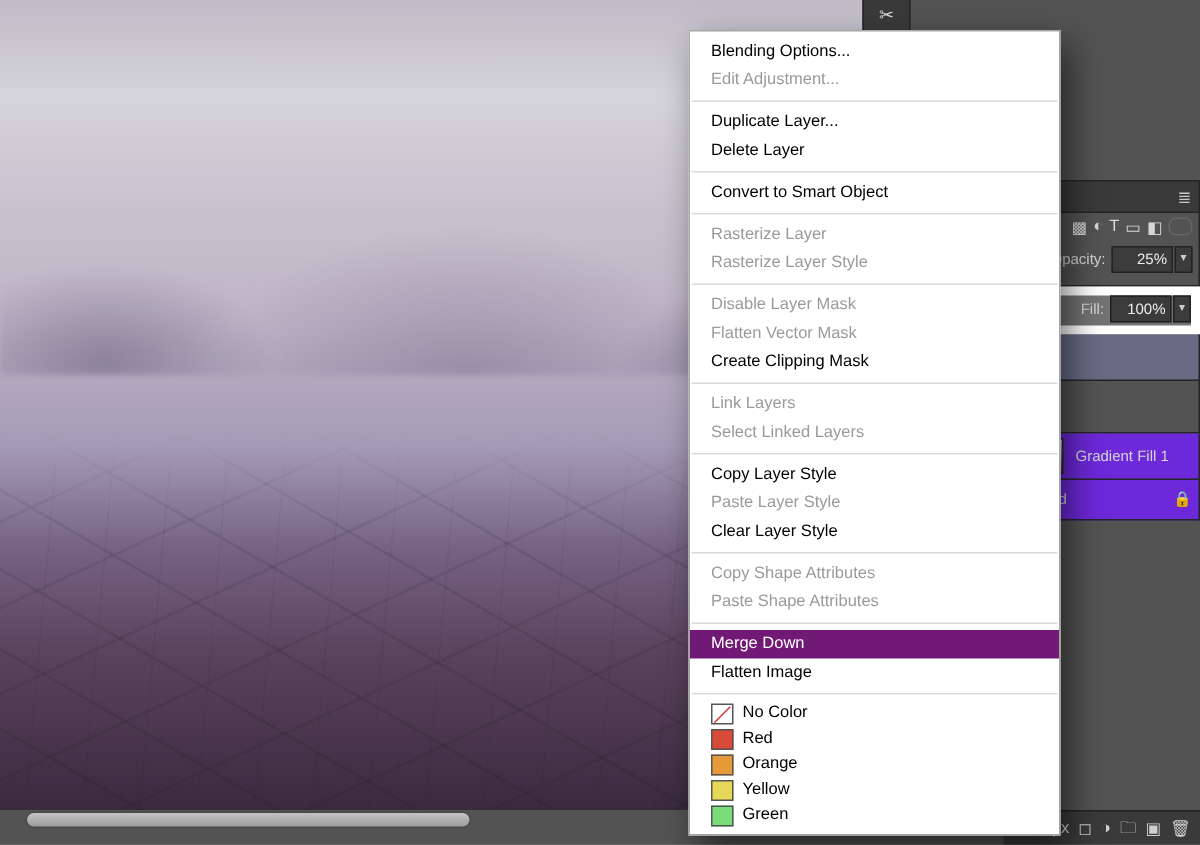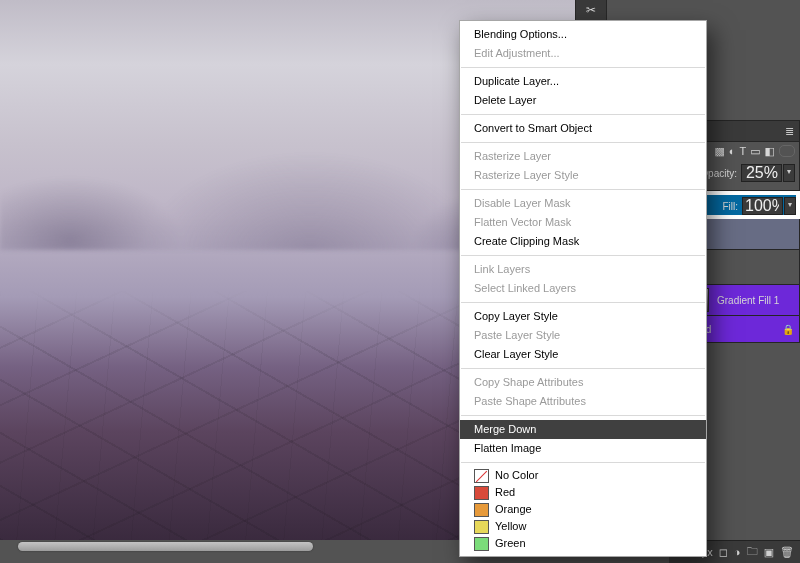--- a/index.html
+++ b/index.html
@@ -42,42 +42,42 @@
   
   .tool-strip{position:absolute;left:575px;top:0;width:30px;height:20px;background:#3a3a3a;border:1px solid #272727;border-top:none;display:flex;align-items:center;justify-content:center;}
   .scissors{font-size:12px;color:#dcdcdc;}
   .right-panels{position:absolute;right:0;top:120px;width:120px;}
   .panel-top{height:20px;background:#3a3a3a;border:1px solid #252525;display:flex;justify-content:flex-end;align-items:center;}
   .tab-icon{width:12px;height:12px;margin:0 2px;display:inline-block;}
   .opt-panel{background:#535353;border:1px solid #252525;border-top:none;padding:3px 4px 5px;}
   .toolrow{display:flex;gap:4px;justify-content:flex-end;margin-bottom:6px;color:#d6d6d6;font-size:11px;}
   .toolrow span{display:inline-block;}
   .field{display:flex;align-items:center;justify-content:flex-end;color:#d6d6d6;margin-bottom:3px;font-size:10px;}
-  .field input{width:34px;height:14px;margin-left:4px;background:#3b3b3b;border:1px solid #222;color:#eee;font-size:16px;text-align:right;padding-right:3px;}
+  .field input{width:34px;height:14px;margin-left:4px;background:#3b3b3b;border:1px solid #222;color:#eee;font-size:10px;text-align:right;padding-right:3px;}
   .field .arrow{width:10px;height:16px;background:#3b3b3b;border:1px solid #222;margin-left:1px;text-align:center;font-size:8px;color:#ccc;line-height:14px;}
-  .gear-panel{height:20px;background:#0369a1;border:4px solid #ffffff;display:flex;justify-content:flex-end;align-items:flex-end;color:#cfcfcf;}
+  .gear-panel{height:20px;background:#737373;border:6px solid #ffffff;display:flex;justify-content:flex-end;align-items:flex-start;color:#cfcfcf;}
   .row-fx{height:34px;background:#535353;border:1px solid #252525;border-top:none;}
   .layer-row{height:30px;border:1px solid #252525;border-top:none;display:flex;align-items:center;padding:0 4px;color:#d6d6d6;font-size:10px;}
   .layer-sel{background:#676c84;}
   .layer-plain{background:#6d28d9;}
   .layer-plain .label{margin-left:4px;}
   .lock-badge{margin-left:auto;color:#bbb;}
   .grad-thumb{width:22px;height:22px;border:1px solid #2a2a2a;background:linear-gradient(#b7b0c4,#4b3550);margin-right:4px;}
   .bottom-icons{position:absolute;right:0;bottom:0;height:22px;width:125px;background:#3a3a3a;border-top:1px solid #222;display:flex;align-items:center;justify-content:flex-end;gap:6px;padding-right:6px;color:#cfcfcf;font-size:11px;}
   
   .menu{
     position:absolute;left:459px;top:20px;width:246px;
     background:#fff;border:1px solid #a6a6a6;
     box-shadow:6px 10px 22px rgba(0,0,0,.55);
     padding:4px 0;
     font-size:11px;
   }
   .mi{padding:2px 14px;color:#000;white-space:nowrap;line-height:15px;}
   .mi.dis{color:#9a9a9a;}
-  .mi.sel{background:#404040;color:#fff;}
+  .mi.sel{background:#701a75;color:#fff;}
   .sep{height:1px;background:#d9d9d9;margin:4px 1px;}
   .color-row{display:flex;align-items:center;padding:1px 14px;line-height:15px;color:#000;}
   .sw{width:13px;height:12px;border:1px solid #555;margin-right:6px;flex:0 0 auto;}
   .sw.none{background:#fff;position:relative;}
   .sw.none::after{content:"";position:absolute;left:-1px;right:-1px;top:50%;height:1px;background:#d33;transform:rotate(-45deg);}
 </style>
 </head>
 <body>
 
 <div class="canvas"></div>

